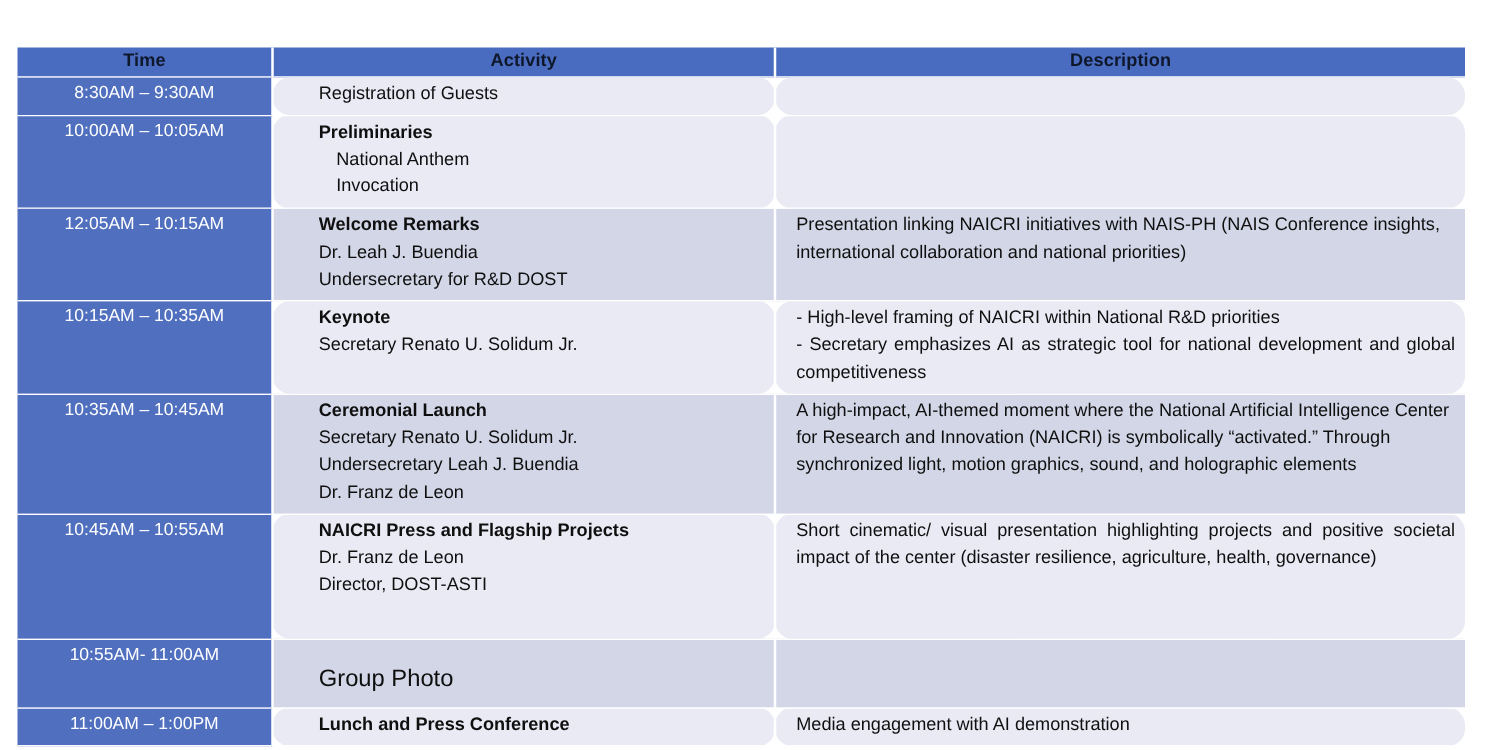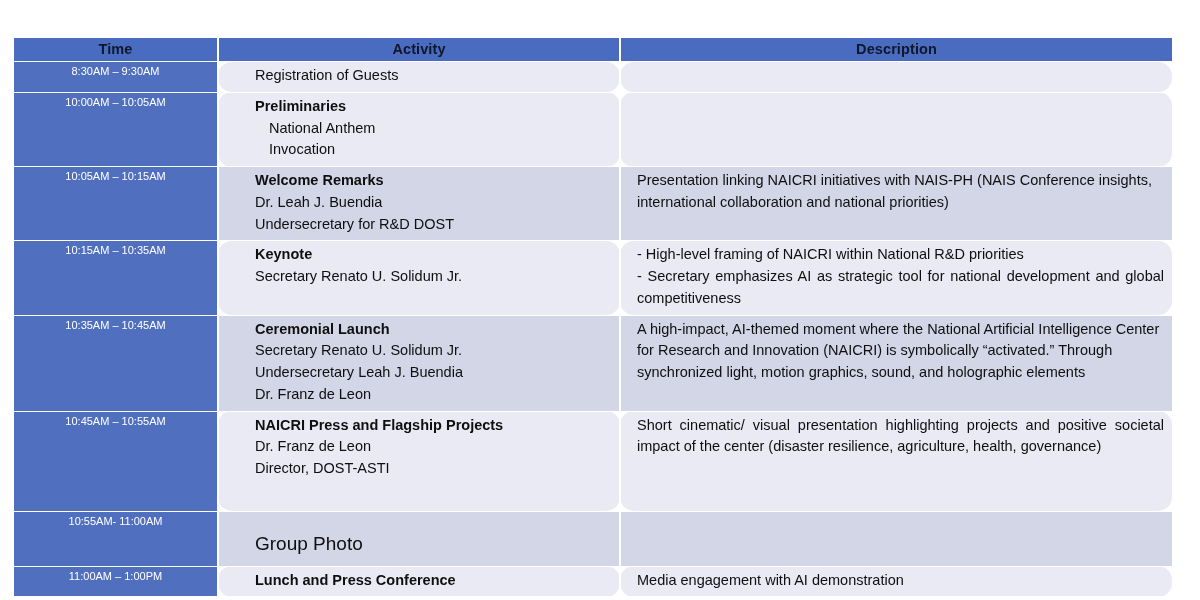--- a/index.html
+++ b/index.html
@@ -47,21 +47,21 @@
   
   tbody td {
     vertical-align: top;
     padding: 0;
     border-bottom: 1px solid #ffffff;
   }
 
   td.time {
     background: #5070bf;
     color: #ffffff;
-    font-size: 11px;
+    font-size: 14px;
     text-align: center;
     padding: 3px 8px 4px 8px;
     border-right: 2px solid #ffffff;
     white-space: nowrap;
   }
 
   td.activity {
     padding: 3px 10px 5px 36px;
     border-right: 2px solid #ffffff;
     font-size: 14.5px;
@@ -114,21 +114,21 @@
         <tr class="tint-a" style="height: 65px; margin-top: 10px;">
           <td class="time"><span>10:00AM – 10:05AM</span></td>
           <td class="activity">
             <span class="line t-bold">Preliminaries</span>
             <span class="line t-indent">National Anthem</span>
             <span class="line t-indent">Invocation</span>
           </td>
           <td class="desc"></td>
         </tr>
         <tr class="tint-b" style="height: 61px;">
-          <td class="time"><span>10:05AM – 10:15AM</span></td>
+          <td class="time"><span>12:05AM – 10:15AM</span></td>
           <td class="activity">
             <span class="line t-bold">Welcome Remarks</span>
             <span class="line">Dr. Leah J. Buendia</span>
             <span class="line">Undersecretary for R&amp;D DOST</span>
           </td>
           <td class="desc">
             <span class="line">Presentation linking NAICRI initiatives with NAIS-PH (NAIS Conference insights, international collaboration and national priorities)</span>
           </td>
         </tr>
         <tr class="tint-a" style="height: 62px;">

